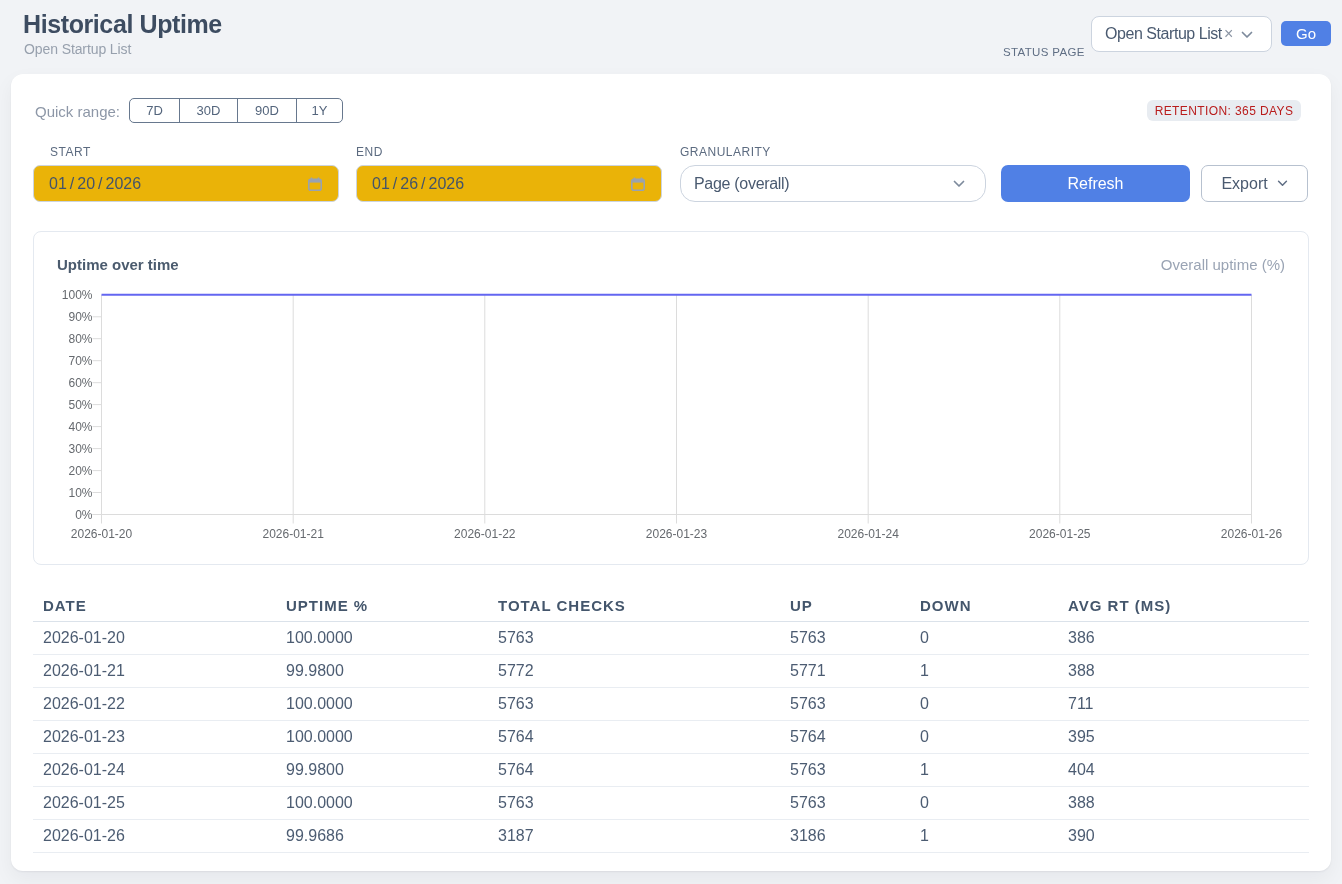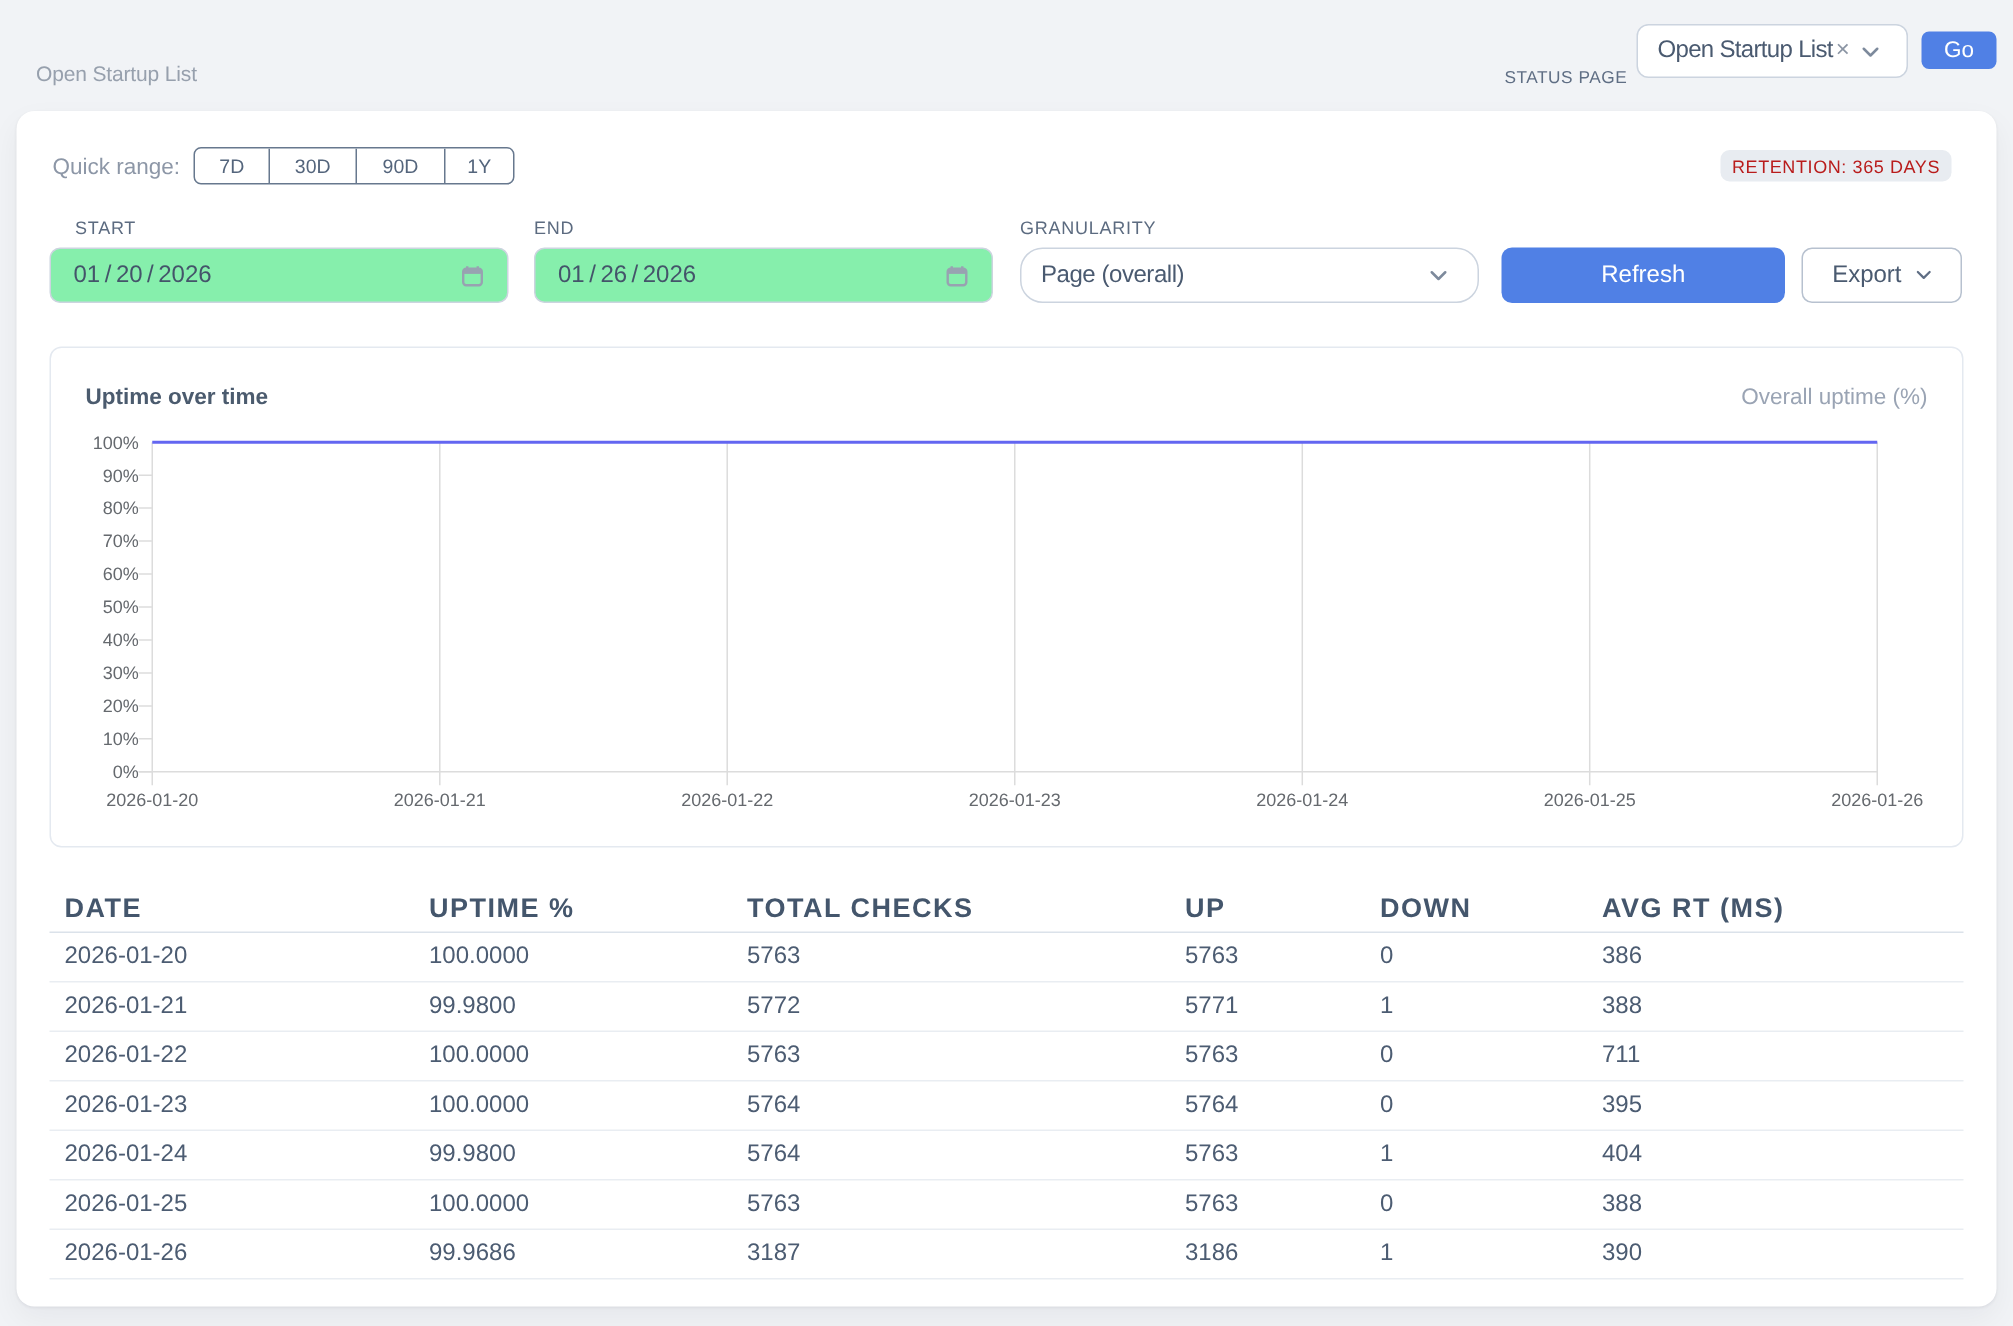--- a/index.html
+++ b/index.html
@@ -15,40 +15,41 @@
   #sel1 .x{margin-left:2px;font-size:16px;color:#8b95a4;}
   #sel1 .chev{position:absolute;right:18px;top:14px;}
   #gobtn{left:1281px;top:21px;width:50px;height:25px;border-radius:5px;background:#5080e5;color:#fff;font-size:15px;display:flex;align-items:center;justify-content:center;}
   #card{left:11px;top:74px;width:1320px;height:797px;background:#fff;border-radius:12px;box-shadow:0 1px 2px rgba(16,24,40,.06),0 8px 20px rgba(16,24,40,.05);}
   #quicklabel{left:35px;top:103px;font-size:15px;color:#8d97a7;}
   #qgroup{left:129px;top:98px;height:25px;display:flex;border:1px solid #67788e;border-radius:5px;box-sizing:border-box;overflow:hidden;}
   #qgroup .qb{display:flex;align-items:center;justify-content:center;font-size:13px;color:#54657c;box-sizing:border-box;}
   #qgroup .qb + .qb{border-left:1px solid #67788e;}
   #badge{left:1147px;top:100px;width:154px;height:21px;background:#e8ecf1;border-radius:6px;display:flex;align-items:center;justify-content:center;font-size:12px;letter-spacing:0.4px;color:#b91c1c;}
   .flabel{font-size:12px;letter-spacing:0.5px;color:#5c6b80;}
-  .dt{position:absolute;top:165px;height:37px;width:306px;box-sizing:border-box;border:1px solid #ccd4df;border-radius:7px;font-size:16px;color:#44546a;background:#86efac;display:flex;align-items:center;}
+  .dt{position:absolute;top:165px;height:37px;width:306px;box-sizing:border-box;border:1px solid #ccd4df;border-radius:7px;font-size:16px;color:#44546a;background:#eab308;display:flex;align-items:center;}
   .dt .d{margin-left:0;}
   .dt .s{margin:0 3px;color:#44546a;}
   .dt .dfirst{margin-left:15px;}
   .dt svg.cal{position:absolute;right:15px;top:10px;}
   #gransel{left:680px;top:165px;width:306px;height:37px;box-sizing:border-box;background:#fff;border:1px solid #ccd4df;border-radius:15px;display:flex;align-items:center;}
   #gransel .txt{margin-left:13px;font-size:16px;letter-spacing:-0.3px;color:#4a5a70;}
   #refresh{left:1001px;top:165px;width:189px;height:37px;border-radius:7px;background:#5080e5;color:#fff;font-size:16px;display:flex;align-items:center;justify-content:center;}
   #export{left:1201px;top:165px;width:107px;height:37px;box-sizing:border-box;border:1px solid #b7c1cf;border-radius:7px;background:#fff;display:flex;align-items:center;justify-content:center;font-size:16px;color:#4a5a70;}
   #panel{left:33px;top:231px;width:1276px;height:334px;box-sizing:border-box;border:1px solid #e4e9f0;border-radius:8px;background:#fff;}
   #ptitle{left:57px;top:256px;font-size:15px;font-weight:bold;color:#4b5b6e;}
   #plabel{right:57px;top:256px;font-size:15px;color:#9aa4b4;}
   #tablewrap{left:33px;top:590.5px;width:1276px;}
   table{border-collapse:collapse;width:1276px;table-layout:fixed;}
-  th{height:30px;text-align:left;padding:0 0 0 10px;font-size:18px;letter-spacing:1px;color:#44566c;border-bottom:1px solid #dbe2ea;font-weight:bold;}
+  th{height:30px;text-align:left;padding:0 0 0 10px;font-size:15px;letter-spacing:1px;color:#44566c;border-bottom:1px solid #dbe2ea;font-weight:bold;}
   td{height:32px;padding:0 0 0 10px;font-size:16px;color:#4c5c72;border-bottom:1px solid #e9edf2;}
 </style>
 </head>
 <body>
 <div id="page">
+  <div class="abs" id="title">Historical Uptime</div>
   <div class="abs" id="subtitle">Open Startup List</div>
   <div class="abs" id="statuslabel">STATUS PAGE</div>
   <div class="abs" id="sel1">
     <span class="txt">Open Startup List</span>
       <span class="x">×</span>
     <svg class="chev" width="12" height="8" viewBox="0 0 12 8">
         <path d="M1.5 1.5 L6 6 L10.5 1.5" fill="none" stroke="#7d8a9c" stroke-width="1.7" stroke-linecap="round" stroke-linejoin="round"></path>
       </svg>
   </div>
   <div class="abs" id="gobtn">Go</div>

